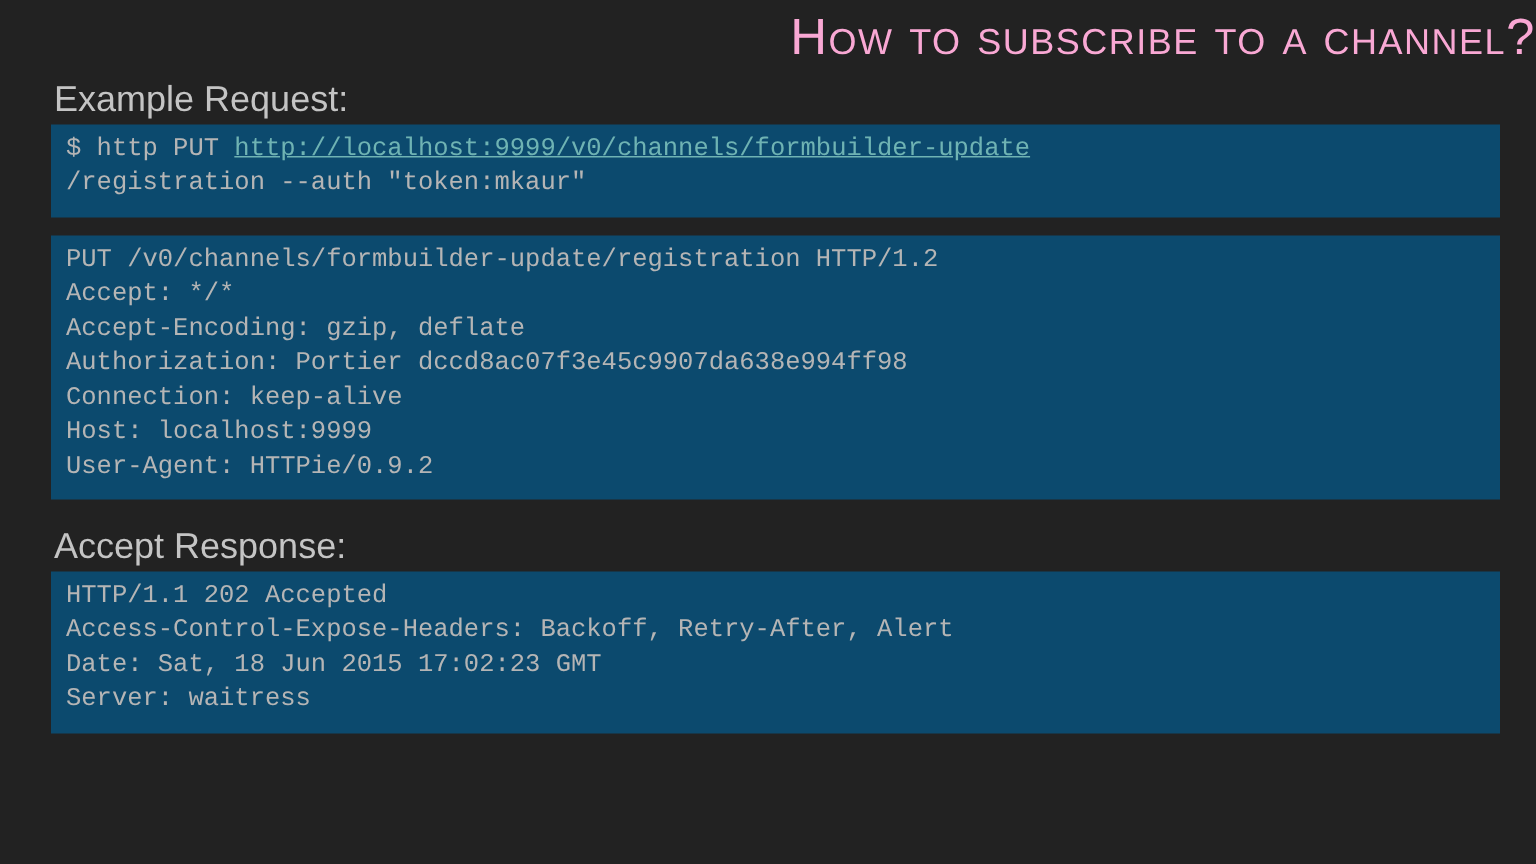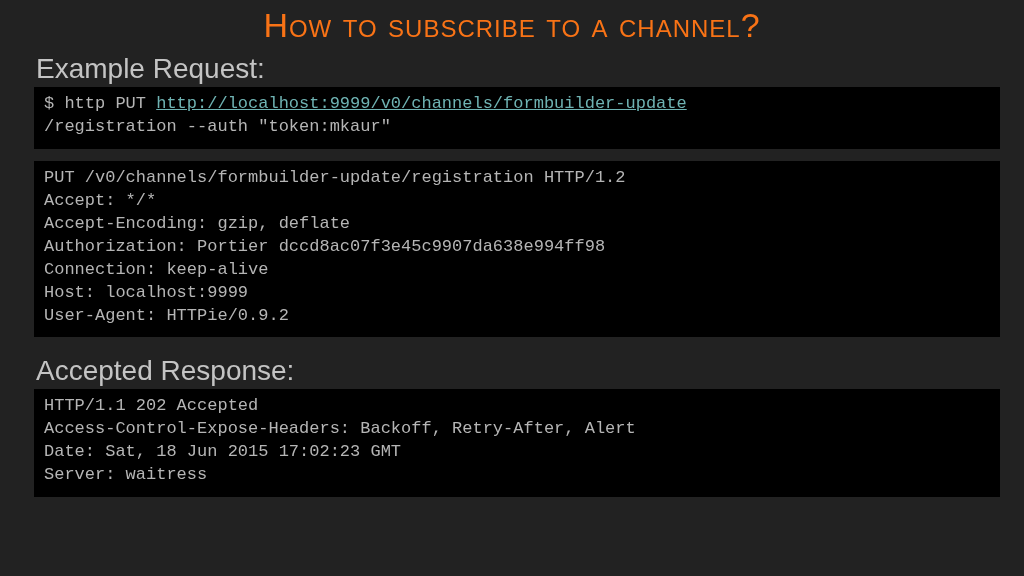--- a/index.html
+++ b/index.html
@@ -9,36 +9,36 @@
     background: #222222;
     font-family: Arial, Helvetica, sans-serif;
     overflow: hidden;
   }
   .title {
     font-family: Impact, "Arial Black", sans-serif;
     font-variant: small-caps;
     text-transform: none;
     font-size: 34px;
     letter-spacing: 1px;
-    color: #f97316;
-    text-align: center;
+    color: #f9a8d4;
+    text-align: right;
     padding-top: 6px;
     padding-bottom: 6px;
     font-weight: 400;
   }
   .section-label {
-    font-size: 28px;
+    font-size: 24px;
     color: #c4c4c4;
     padding-left: 36px;
     padding-top: 2px;
     padding-bottom: 2px;
     font-weight: 400;
   }
   .code-block {
-    background: #000000;
+    background: #0c4a6e;
     margin-left: 34px;
     margin-right: 24px;
     padding: 6px 10px 10px 10px;
     font-family: "Courier New", Courier, monospace;
     font-size: 17px;
     line-height: 1.35;
     color: #b5b5b5;
     margin-bottom: 12px;
     white-space: pre;
   }
@@ -61,18 +61,18 @@
 <div class="code-block">PUT /v0/channels/formbuilder-update/registration HTTP/1.2
 Accept: */*
 Accept-Encoding: gzip, deflate
 Authorization: Portier dccd8ac07f3e45c9907da638e994ff98
 Connection: keep-alive
 Host: localhost:9999
 User-Agent: HTTPie/0.9.2</div>
 
 <div class="gap"></div>
 
-<div class="section-label">Accepted Response:</div>
+<div class="section-label">Accept Response:</div>
 
 <div class="code-block">HTTP/1.1 202 Accepted
 Access-Control-Expose-Headers: Backoff, Retry-After, Alert
 Date: Sat, 18 Jun 2015 17:02:23 GMT
 Server: waitress</div>
 
 </body></html>

